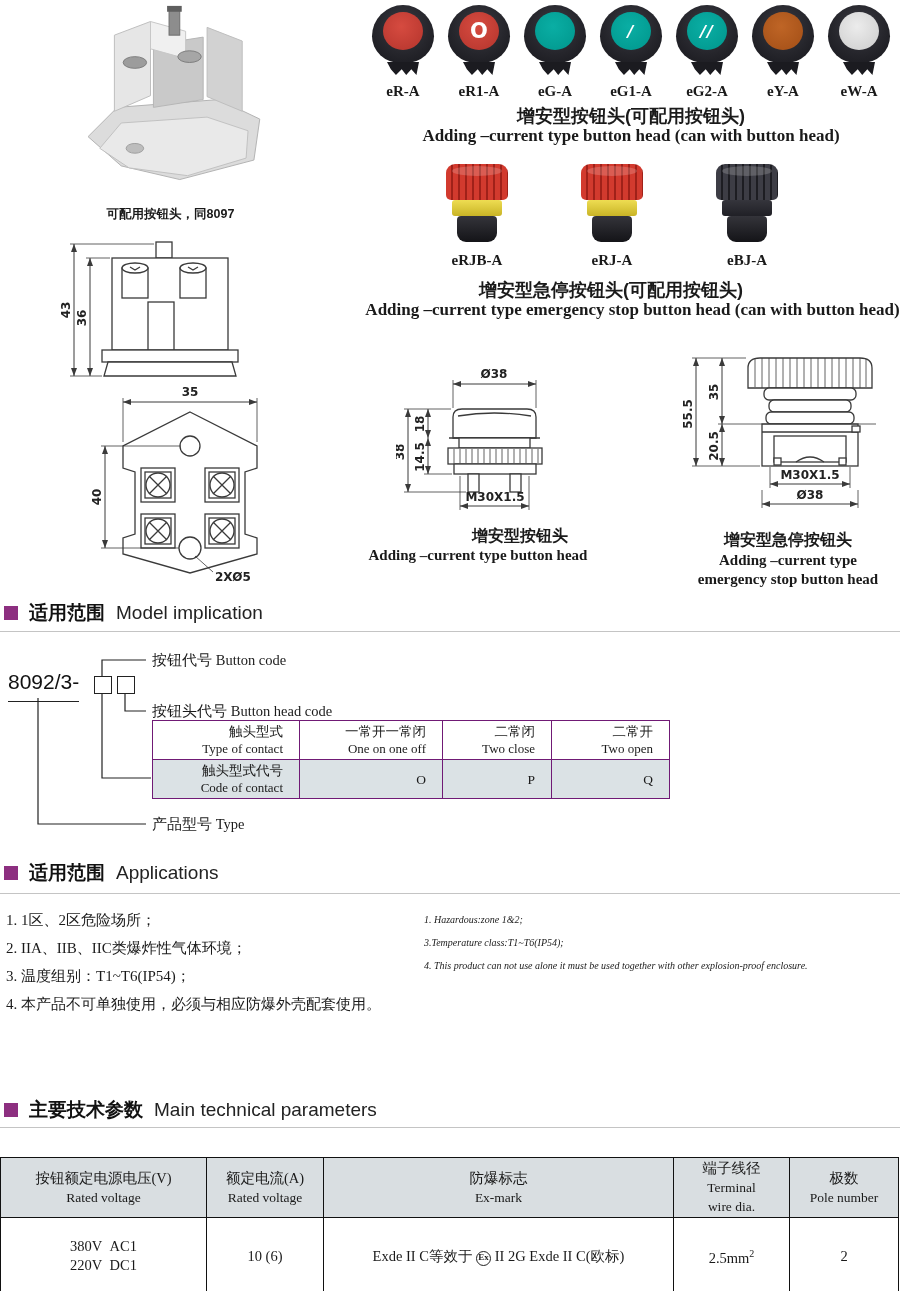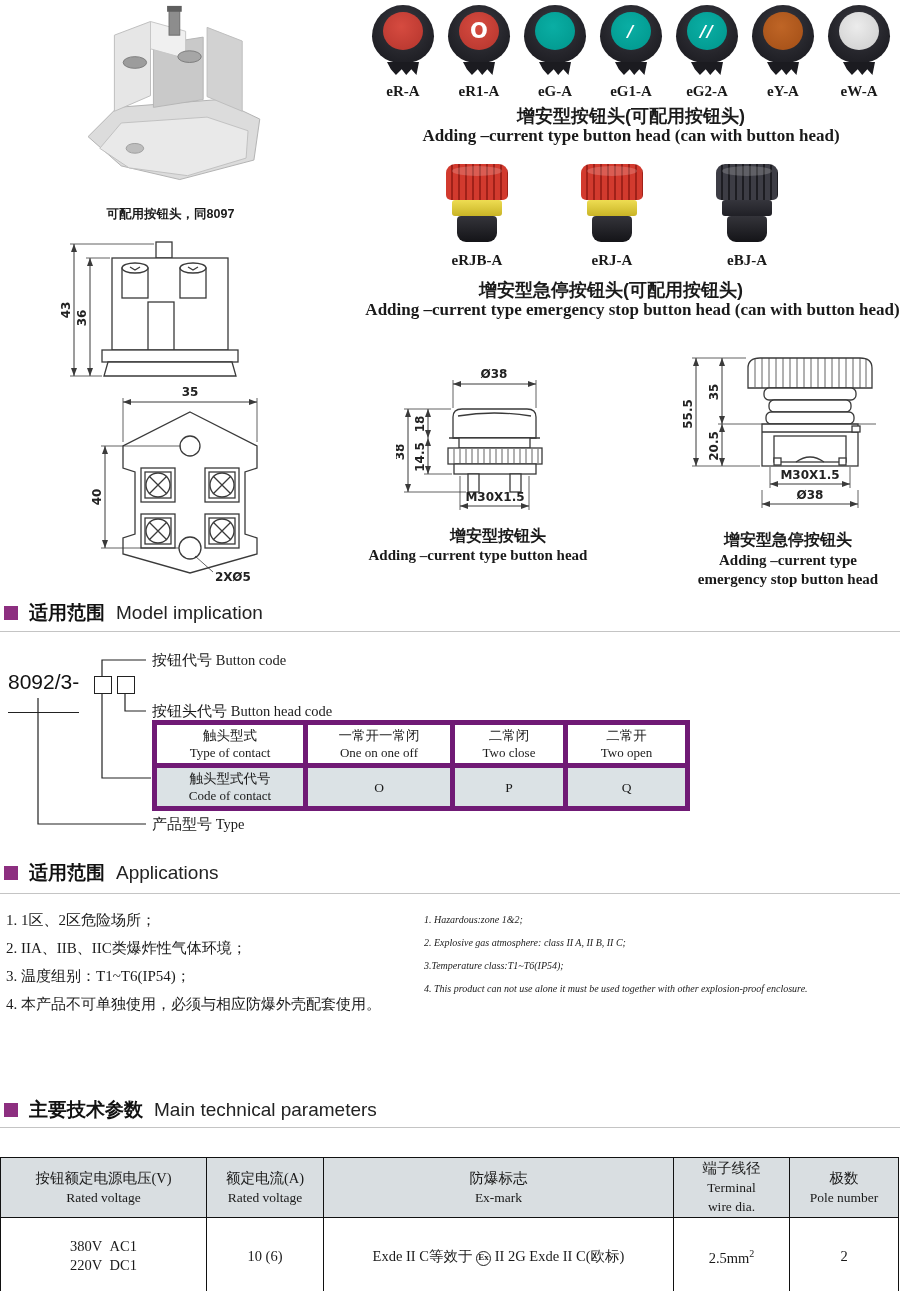--- a/index.html
+++ b/index.html
@@ -57,26 +57,26 @@
   svg .ln{stroke:#3a3a3a;stroke-width:1.3;fill:none;}
   svg .fillw{fill:#ffffff;stroke:#3a3a3a;stroke-width:1.3;}
   svg .dim{stroke:#3a3a3a;stroke-width:1;fill:none;}
   svg .ext{stroke:#3a3a3a;stroke-width:0.8;fill:none;}
   svg .dtx{font-family:"DejaVu Sans",sans-serif;font-size:12px;font-weight:bold;fill:#222;}
   .draw-cap-zh{font-weight:bold;font-size:16px;font-family:"Liberation Sans",sans-serif;}
   .draw-cap-en{font-weight:bold;font-size:15px;font-family:"Liberation Serif",serif;line-height:19px;}
 
   
   .model-code{position:absolute;font-family:"Liberation Sans",sans-serif;font-size:21px;color:#111;
-      border-bottom:1.5px solid #222;padding-bottom:18px;}
+      border-bottom:1.5px solid #222;padding-bottom:7px;}
   .mbox{position:absolute;width:16px;height:16px;border:1.5px solid #222;background:#fff;}
   .dlabel{position:absolute;font-size:15px;white-space:nowrap;}
   .dlabel .en{font-size:14.5px;text-align:center;}
   table.ctable{position:absolute;border-collapse:collapse;font-size:13.5px;}
-  table.ctable td{border:5px solid #701a75;text-align:center;padding:2px 16px;line-height:17px;}
+  table.ctable td{border:1px solid #701a75;text-align:right;padding:2px 16px;line-height:17px;}
   table.ctable tr.shade td{background:#dbe2e5;}
   table.ctable .zh{font-size:13.5px;}
   table.ctable .en{font-size:13px;}
 
   
   .apps-zh{position:absolute;font-size:15px;line-height:28px;}
   .apps-en{position:absolute;font-size:10px;line-height:23px;font-style:italic;}
   .apps-en .wrapitem{padding-left:17px;text-indent:-17px;}
 
   
@@ -314,21 +314,21 @@
     <line class="dim" x1="32" y1="45" x2="32" y2="74" marker-start="url(#arrS)" marker-end="url(#arrE)"></line>
     <text class="dtx" x="28" y="60" text-anchor="middle" transform="rotate(-90 28 60)">18</text>
     <path class="ext" d="M28,110 H56"></path>
     <line class="dim" x1="32" y1="74" x2="32" y2="110" marker-start="url(#arrS)" marker-end="url(#arrE)"></line>
     <text class="dtx" x="28" y="93" text-anchor="middle" transform="rotate(-90 28 93)">14.5</text>
     <path class="ext" d="M64,112 V146"></path>
       <path class="ext" d="M133,112 V146"></path>
     <line class="dim" x1="64" y1="142" x2="133" y2="142" marker-start="url(#arrS)" marker-end="url(#arrE)"></line>
     <text class="dtx" x="99" y="137" text-anchor="middle">M30X1.5</text>
   </svg>
-  <div class="abs ctr draw-cap-zh" style="left:398px;top:526px;width:200px">增安型按钮头</div>
+  <div class="abs ctr draw-cap-zh" style="left:420px;top:526px;width:200px">增安型按钮头</div>
   <div class="abs ctr draw-cap-en" style="left:348px;top:546px;width:260px">Adding –current type button head</div>
 
   <svg class="abs" style="left:676px;top:336px" width="215" height="190" viewBox="0 0 215 190">
     <path class="fillw" d="M72,52 L72,32 Q72,22 84,22 L184,22 Q196,22 196,32 L196,52 Z"></path>
     <g class="ext">
       <line x1="79" y1="23" x2="79" y2="51"></line>
         <line x1="86" y1="22" x2="86" y2="52"></line>
       <line x1="93" y1="22" x2="93" y2="52"></line>
         <line x1="100" y1="22" x2="100" y2="52"></line>
       <line x1="107" y1="22" x2="107" y2="52"></line>
@@ -449,21 +449,20 @@
   <div class="rule" style="top:893px"></div>
 
   <div class="apps-zh" style="left:6px;top:906px;width:408px">
     <div>1. 1区、2区危险场所；</div>
     <div>2. IIA、IIB、IIC类爆炸性气体环境；</div>
     <div>3. 温度组别：T1~T6(IP54)；</div>
     <div>4. 本产品不可单独使用，必须与相应防爆外壳配套使用。</div>
   </div>
   <div class="apps-en" style="left:424px;top:908px;width:474px">
     <div>1. Hazardous:zone 1&amp;2;</div>
-    <div>2. Explosive gas atmosphere: class II A, II B, II C;</div>
     <div>3.Temperature class:T1~T6(IP54);</div>
     <div class="wrapitem">4. This product can not use alone it must be used together with other explosion-proof enclosure.</div>
   </div>
 
   <div class="sec-head" style="top:1097px">
     <div class="sec-sq"></div>
     <span class="sec-zh">主要技术参数</span>
     <span class="sec-en">Main technical parameters</span>
   </div>
   <div class="rule" style="top:1127px"></div>

